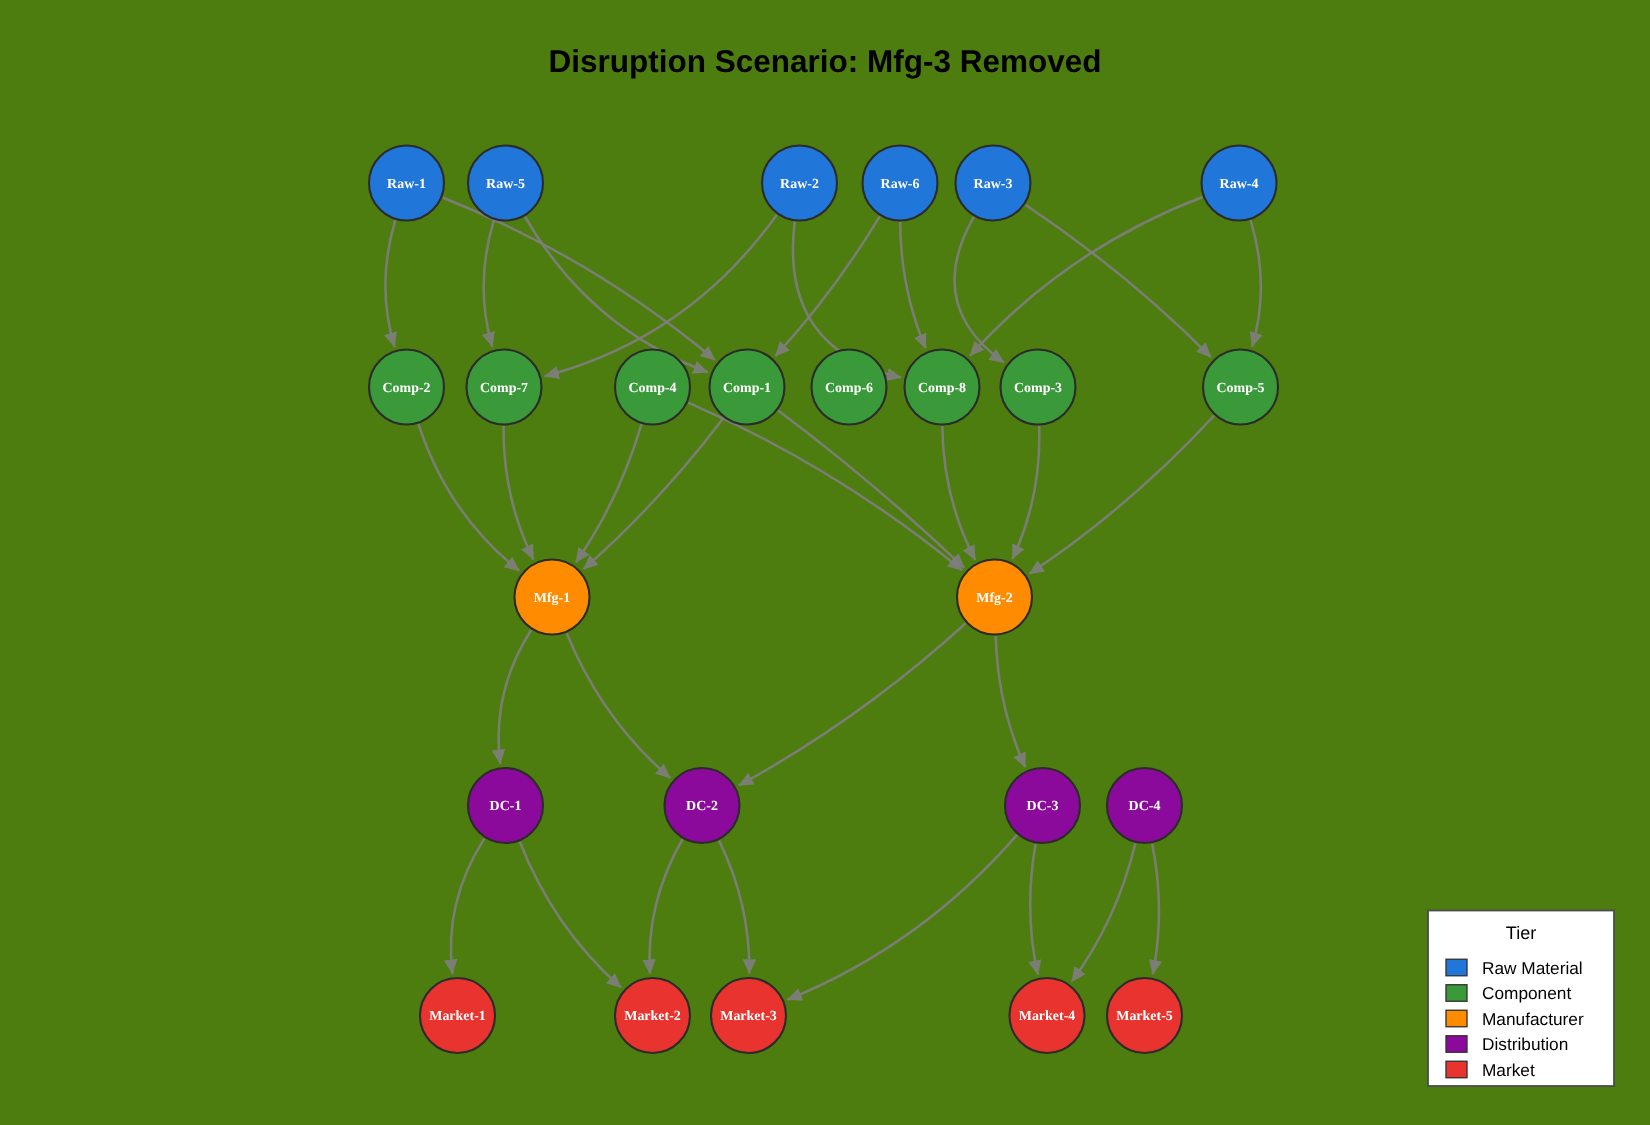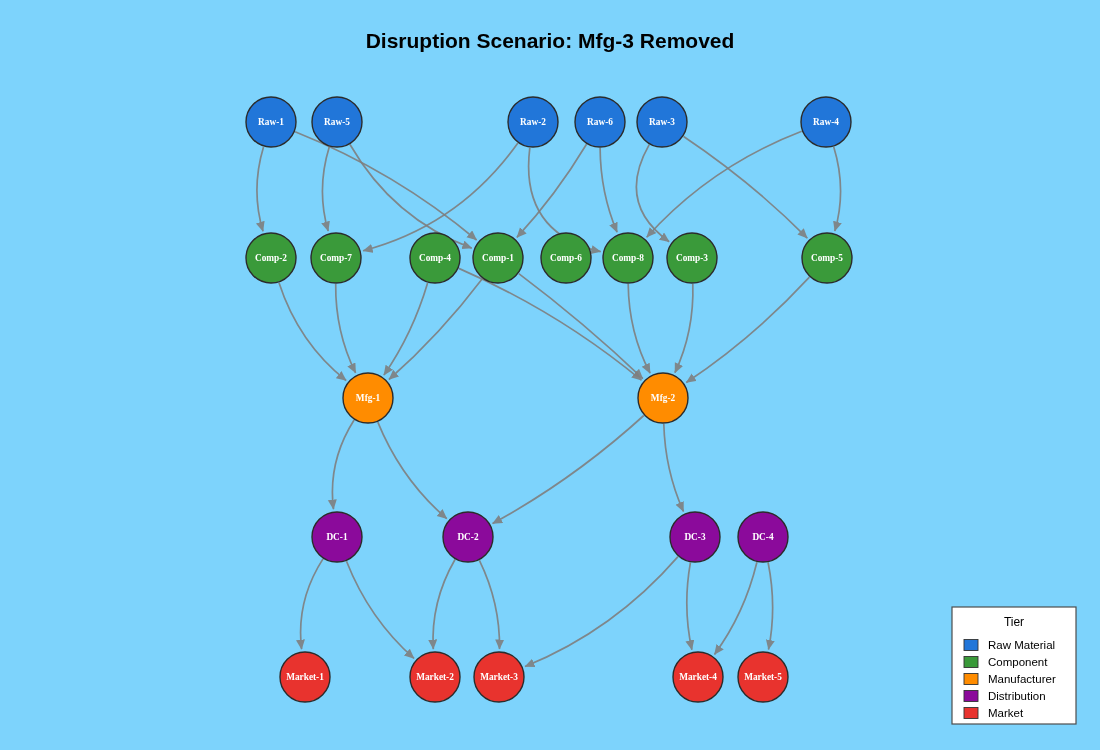--- a/index.html
+++ b/index.html
@@ -1,16 +1,16 @@
 <!DOCTYPE html>
 <html><head>
 <meta charset="utf-8">
 <style>
   html,body{margin:0;padding:0;background:#ffffff;}
-  .stage{width:1100px;height:750px;position:relative;background:#7dd3fc;overflow:hidden;}
+  .stage{width:1100px;height:750px;position:relative;background:#4d7c0f;overflow:hidden;}
   svg{display:block;font-family:"Liberation Sans",sans-serif;}
   .fig-title{font-family:"Liberation Sans",sans-serif;font-weight:bold;font-size:21px;fill:#000;}
   .node-label{font-family:"Liberation Serif",serif;font-weight:bold;font-size:9.3px;fill:#fff;pointer-events:none;}
   .legend-title{font-size:12px;fill:#000;}
   .legend-label{font-size:11.5px;fill:#000;}
 </style>
 </head>
 <body>
 
 <div class="stage">

